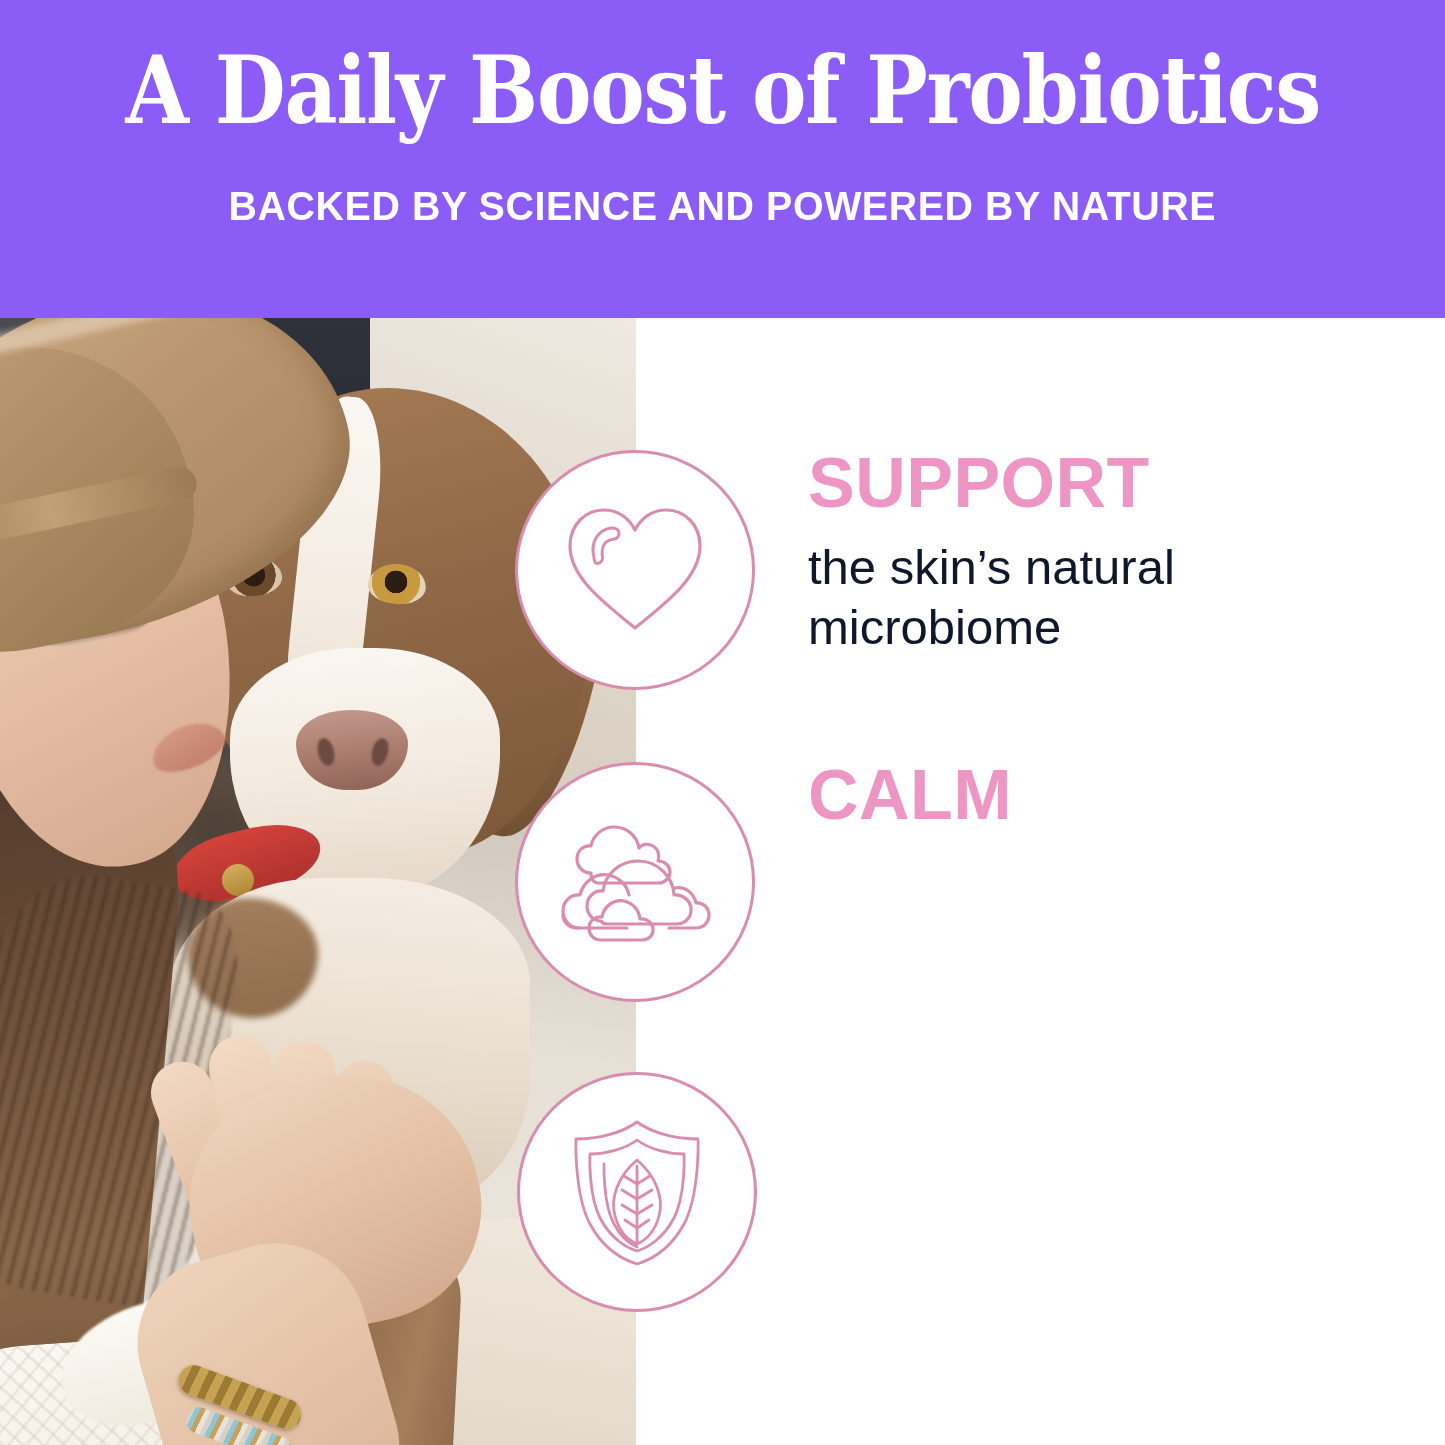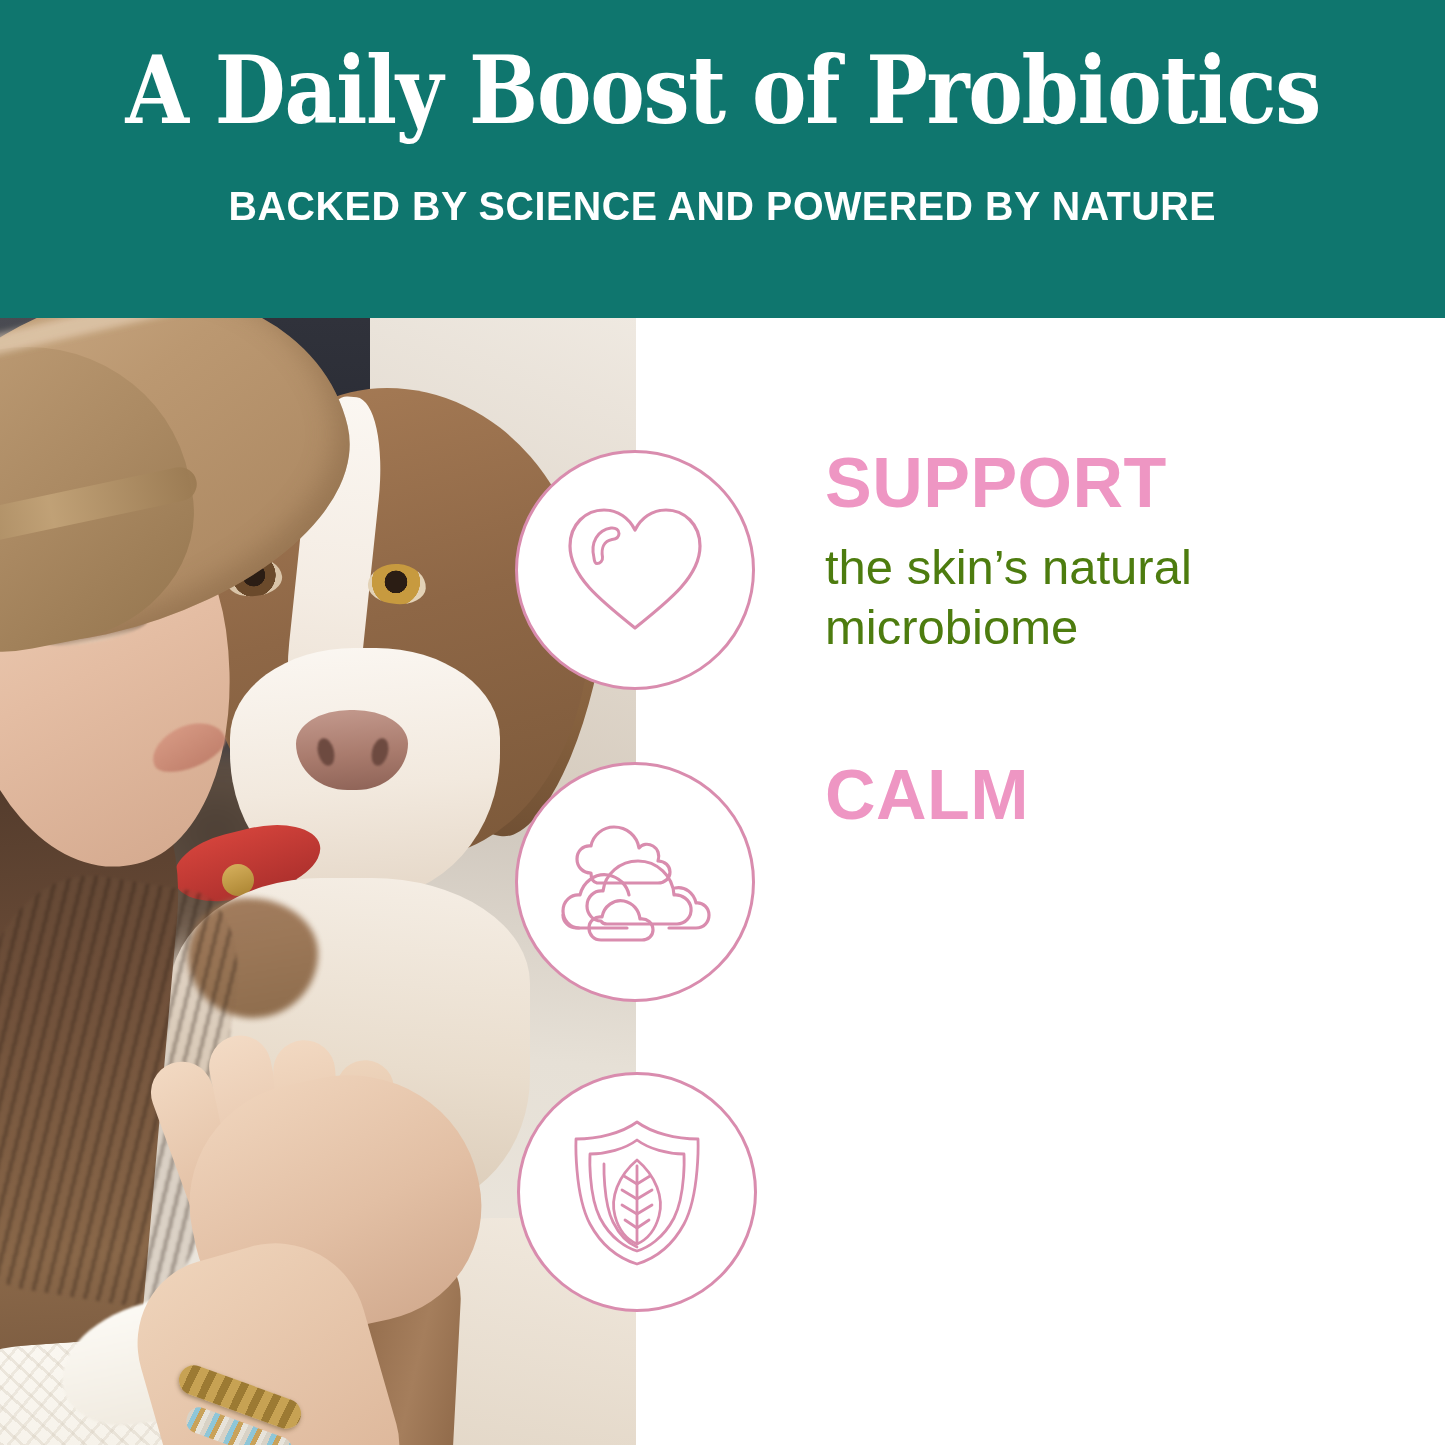--- a/index.html
+++ b/index.html
@@ -16,21 +16,21 @@
     width:1445px; height:1445px;
     background:#ffffff;
     overflow:hidden;
   }
 
   
   .banner {
     position:absolute;
     left:0; top:0;
     width:1445px; height:318px;
-    background:#0f766e;
+    background:#8b5cf6;
     display:flex;
     flex-direction:column;
     align-items:center;
     justify-content:flex-start;
   }
   .banner-title {
     margin-top:44px;
     color:#ffffff;
     font-family:"DejaVu Serif", serif;
     font-weight:bold;
@@ -346,35 +346,35 @@
     border:3px solid #D98CAE;
     display:flex;
     align-items:center;
     justify-content:center;
     z-index:5;
   }
   .icon-circle svg { display:block; }
 
   .feature-text {
     position:absolute;
-    left:825px;
+    left:808px;
     width:620px;
   }
   .feature-heading {
     color:#EE96C3;
     font-family:"Liberation Sans", sans-serif;
     font-weight:bold;
     font-size:70px;
     line-height:1.0;
     letter-spacing:0.5px;
     white-space:nowrap;
   }
   .feature-body {
     margin-top:20px;
-    color:#4d7c0f;
+    color:#0f172a;
     font-family:"Liberation Sans", sans-serif;
     font-weight:normal;
     font-size:49px;
     line-height:1.22;
   }
   .feature-body span { display:block; white-space:nowrap; }
 </style>
 </head>
 <body>
 

